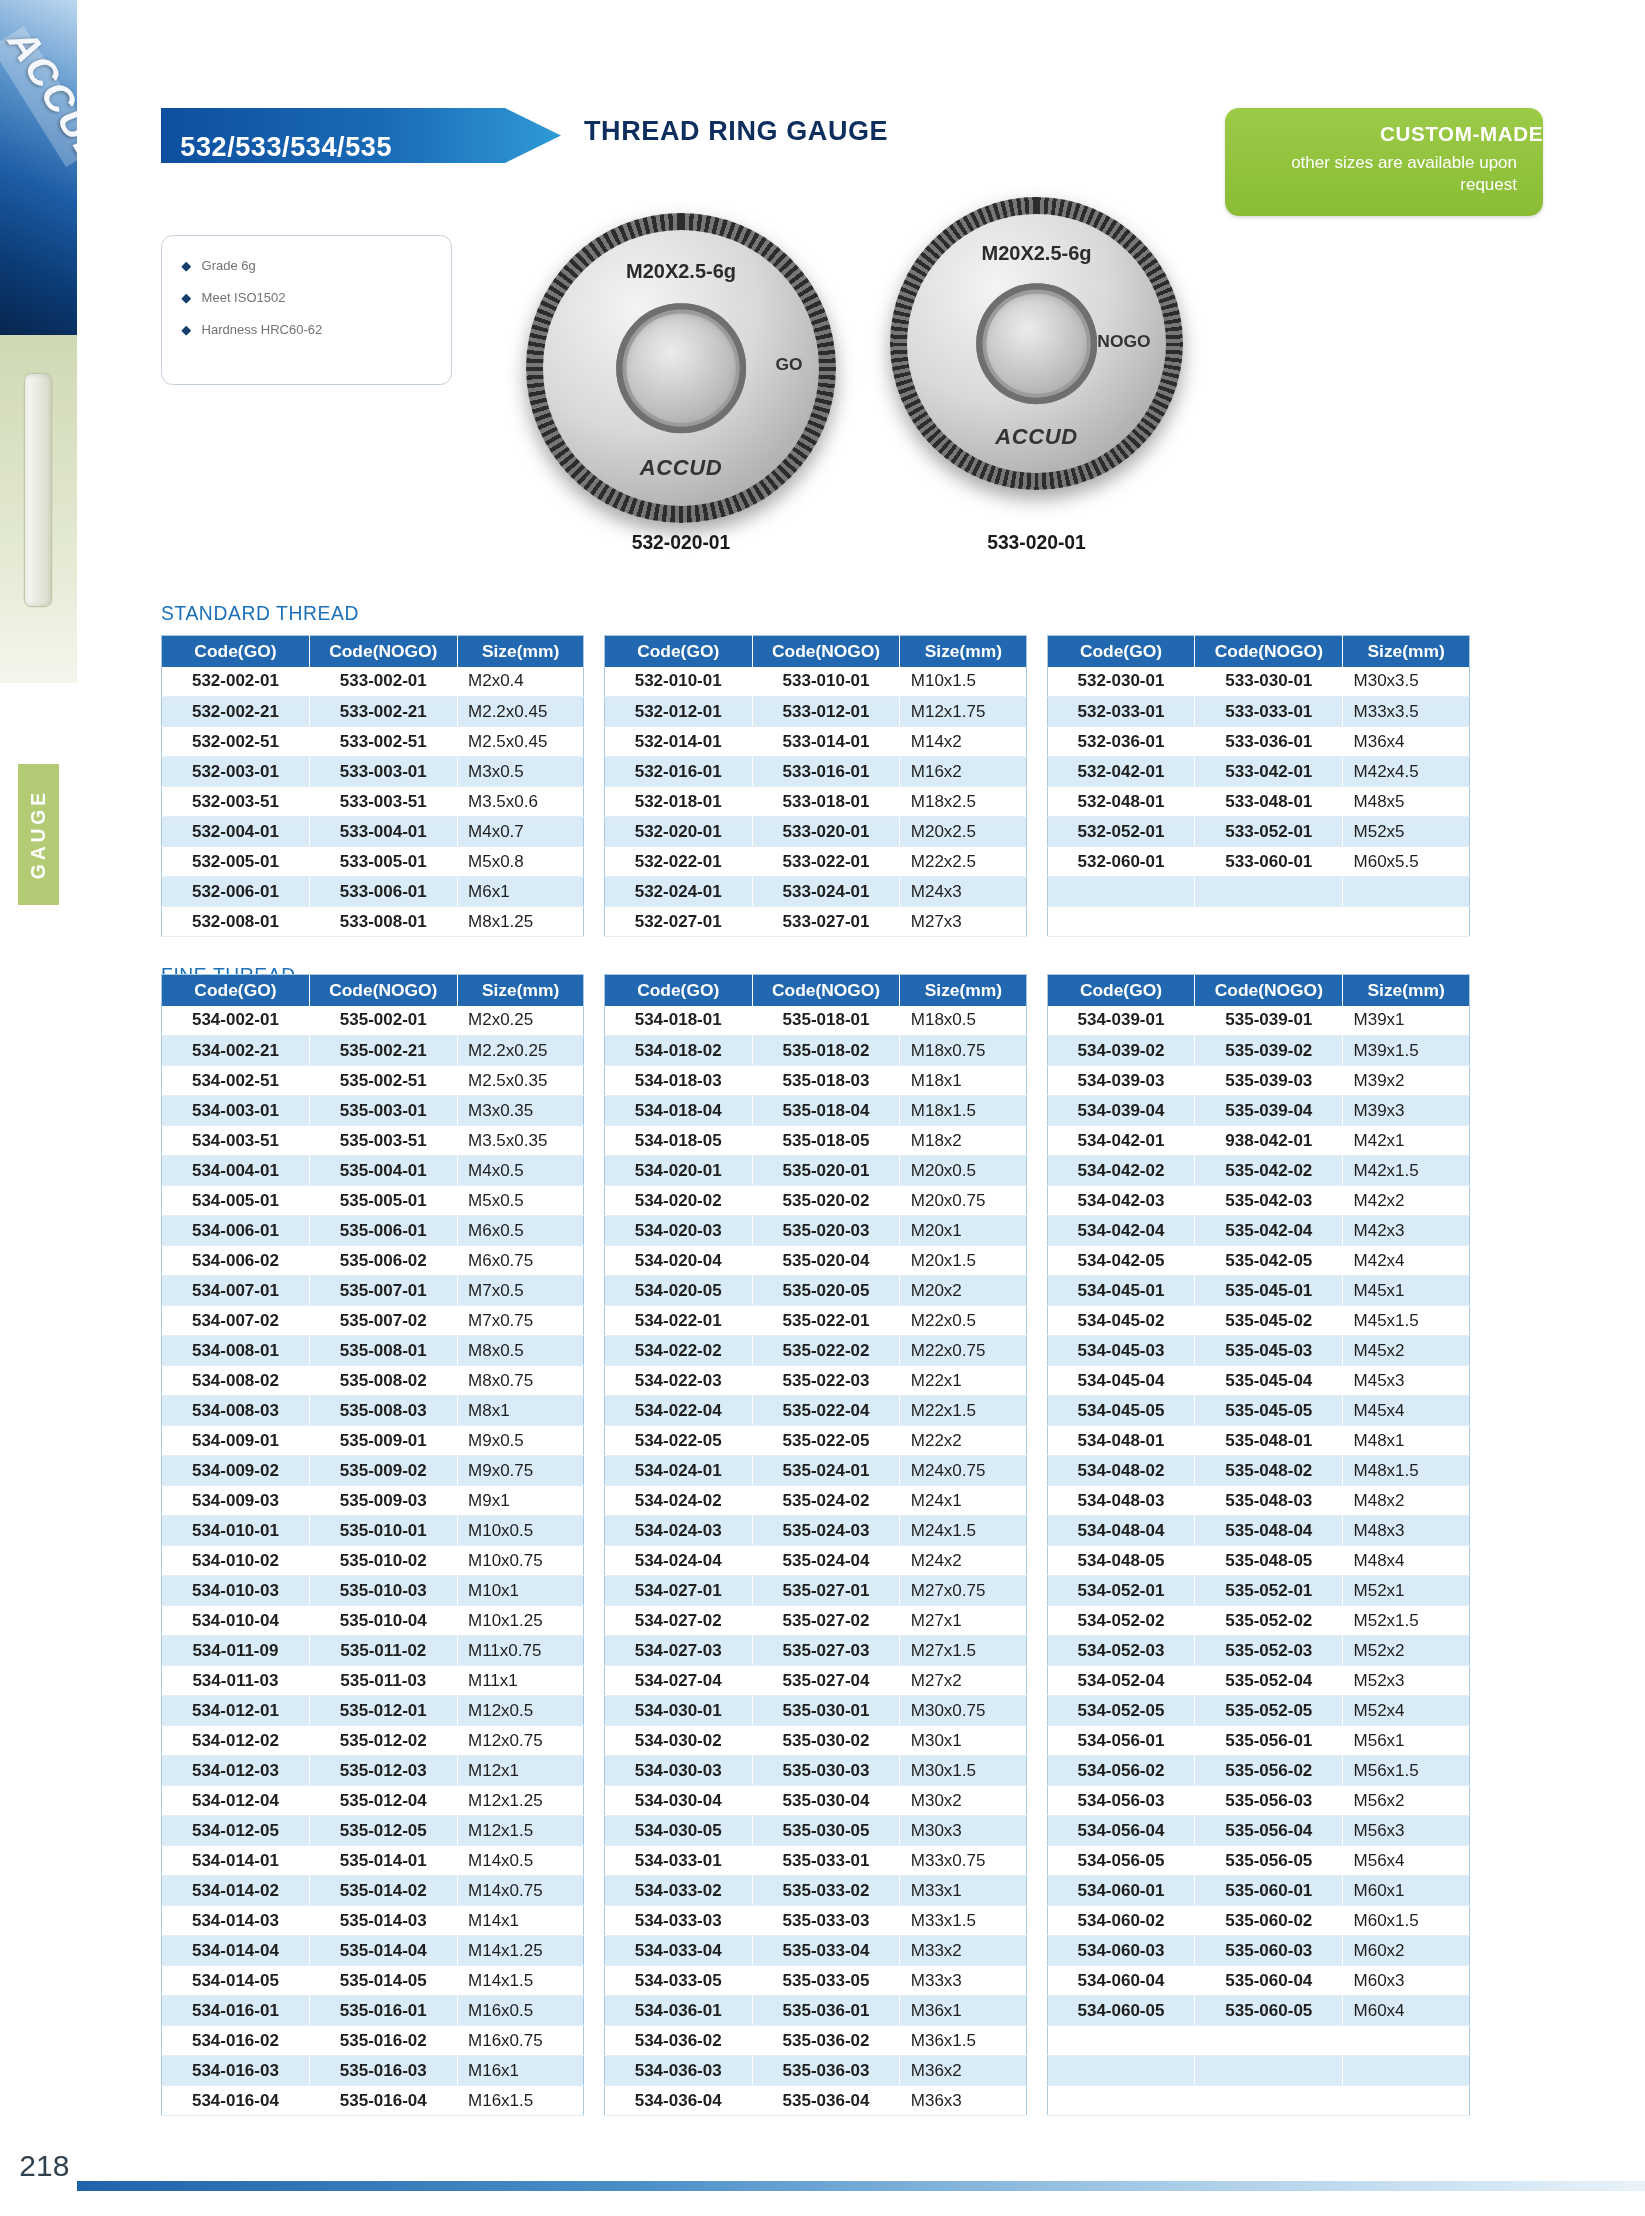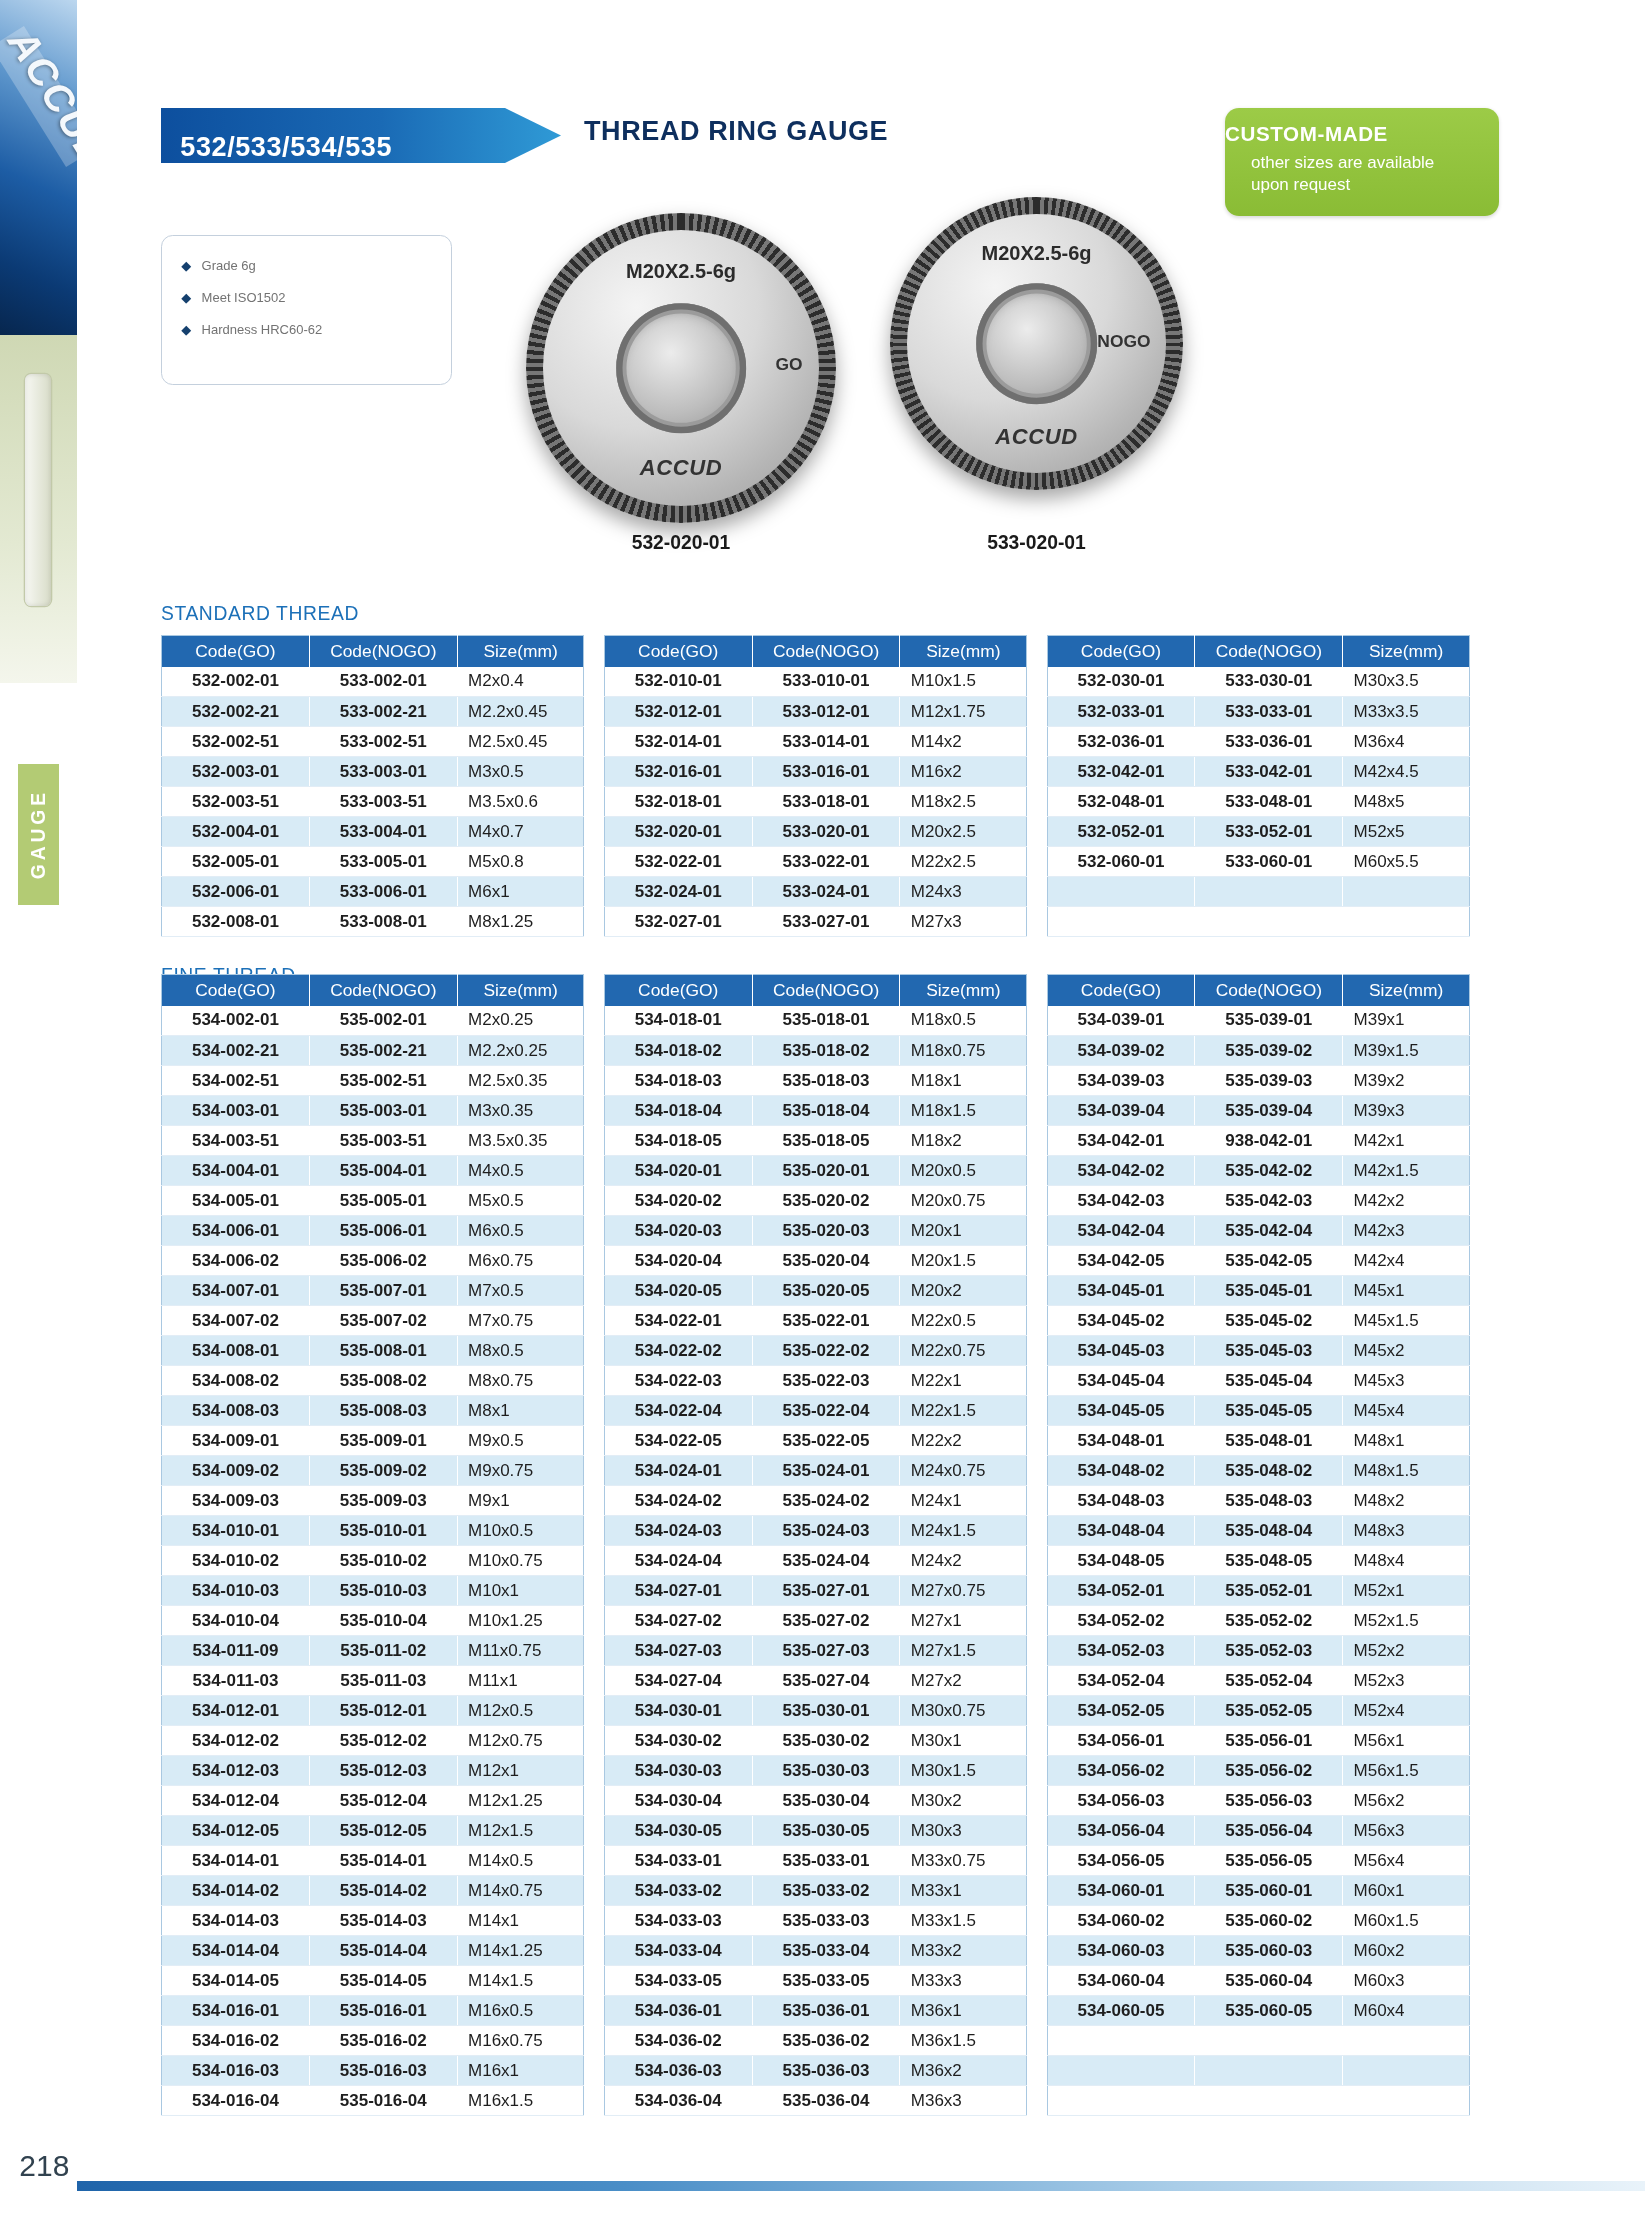--- a/index.html
+++ b/index.html
@@ -27,22 +27,22 @@
   .footer-bar { position:absolute; left:77px; top:2181px; width:1568px; height:10.3px;
     background:linear-gradient(90deg,#1f64aa 0%,#4a8ec7 35%,#a9cde8 70%,#e9f3fa 100%); }
 
   
   .banner { position:absolute; left:161px; top:108px; width:400px; height:55px;
     background:linear-gradient(90deg,#0d4f9e 0%,#1a6ab5 55%,#2f9ad6 100%);
     clip-path:polygon(0 0, 86% 0, 100% 50%, 86% 100%, 0 100%);
     display:flex; align-items:flex-end; }
   .banner span { color:#ffffff; font-weight:700; font-size:27px; padding-left:19.3px; letter-spacing:0.6px; }
   .page-title { position:absolute; left:584px; top:116px; font-size:27px; font-weight:700; color:#0e2f5e; letter-spacing:0.6px; }
-  .badge { position:absolute; left:1225px; top:108px; width:274px; height:108px; border-radius:14px;
-    background:linear-gradient(180deg,#9ccb47 0%,#8abc35 100%); text-align:left; padding-top:14px;
+  .badge { position:absolute; left:1225px; top:108px; width:318px; height:108px; border-radius:14px;
+    background:linear-gradient(180deg,#9ccb47 0%,#8abc35 100%); text-align:right; padding-top:14px;
     box-shadow:0 1.3px 3.9px rgba(0,0,0,.15); }
   .badge-title { color:#ffffff; font-weight:700; font-size:20.6px; letter-spacing:0.6px; }
   .badge-sub { color:#ffffff; font-size:17px; line-height:22px; margin-top:6.4px; padding:0 26px; }
 
   
   .features { position:absolute; left:161px; top:235px; width:291px; height:150px; border:1.3px solid #c4d0dd;
     border-radius:11.6px; padding:22px 0 0 19.3px; background:#ffffff; }
   .feature { display:flex; align-items:center; margin-bottom:17px; }
   .feature .diamond { color:#15406e; font-size:13px; margin-right:10.3px; }
   .feature .label { font-size:13px; color:#737373;text-align:center; }
@@ -60,21 +60,21 @@
   .ring .marking { position:absolute; top:11%; width:100%; text-align:center; font-weight:700; font-size:20px; color:#2b2b2b; }
   .ring .ring-type { position:absolute; right:6%; top:45%; font-weight:700; font-size:17.4px; color:#333333; }
   .ring .ring-brand { position:absolute; bottom:9%; width:100%; text-align:center; font-style:italic; font-weight:900;
     font-size:22px; color:#333333; letter-spacing:0.6px; }
   .ring-caption { position:absolute; text-align:center; font-weight:700; font-size:19.3px; color:#1a1a1a; }
 
   
   .section-title { position:absolute; left:161px; font-size:19.3px; font-weight:400; color:#1c70b8; letter-spacing:0.6px; }
   .tables-row { position:absolute; left:161px; width:1309px; display:flex; gap:19.3px; align-items:flex-start; }
   table.gauge-table { flex:1; border-collapse:collapse; table-layout:fixed; border:0.6px solid #a9c8e1; background:#ffffff; }
-  table.gauge-table th { background:#2268b0; color:#ffffff; font-weight:400; font-size:17.4px; height:31px;
+  table.gauge-table th { background:#2268b0; color:#ffffff; font-weight:700; font-size:17.4px; height:31px;
     border-left:1.9px solid #ffffff; border-right:1.9px solid #ffffff; }
   table.gauge-table th:first-child { border-left:none; }
   table.gauge-table th:last-child { border-right:none; }
   table.gauge-table td { height:30px; font-size:17px; color:#1e1e1e; border-left:1.9px solid #ffffff;
     border-right:1.9px solid #ffffff; border-bottom:0.6px solid #e2edf6; }
   table.gauge-table td:first-child { border-left:none; }
   table.gauge-table td:last-child { border-right:none; }
   table.gauge-table th:nth-child(1), table.gauge-table td:nth-child(1) { width:35%; }
   table.gauge-table th:nth-child(2), table.gauge-table td:nth-child(2) { width:35%; }
   table.gauge-table th:nth-child(3), table.gauge-table td:nth-child(3) { width:30%; }

